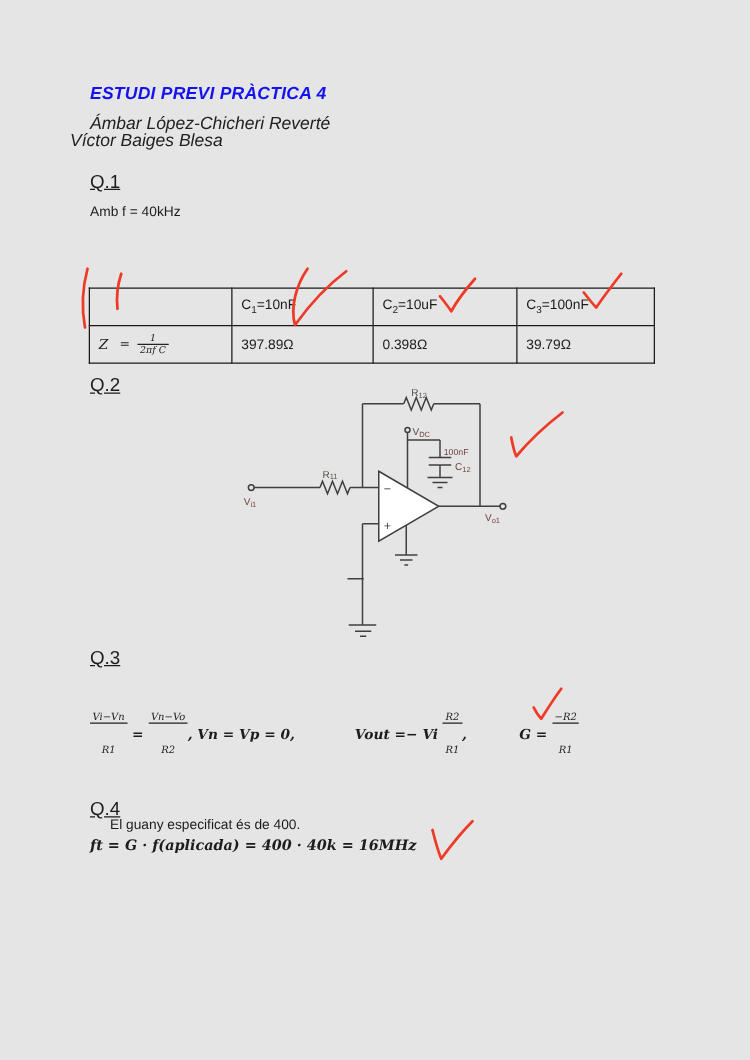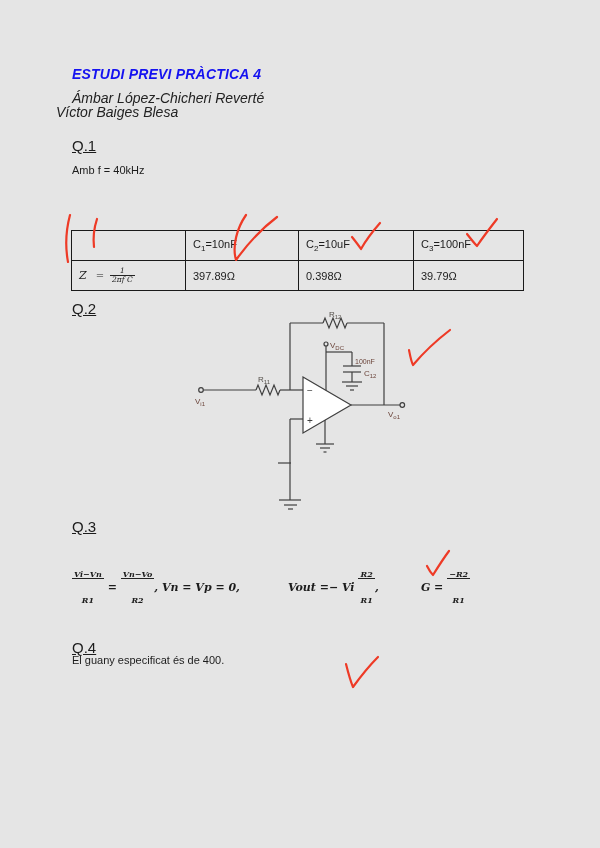--- a/index.html
+++ b/index.html
@@ -13,21 +13,21 @@
   table.q1{border-collapse:collapse;table-layout:fixed;}
   table.q1 td{border:1.4px solid #1a1a1a;height:29px;padding:0 0 0 7px;
               font-size:11px;vertical-align:middle;color:#1c1c1c;}
   .mathfont{font-family:"DejaVu Serif",serif;font-style:italic;}
   .frac{display:inline-block;text-align:center;vertical-align:-6px;line-height:1.05;}
   .frac .num{display:block;border-bottom:1px solid #222;padding:0 2px;}
   .frac .den{display:block;padding:0 2px;}
   .zcell{display:flex;align-items:center;font-family:"DejaVu Serif",serif;font-style:italic;}
   .zcell .frac{font-size:7.5px;vertical-align:-5px;}
   .q3line{font-size:11px;font-weight:600;display:flex;align-items:center;white-space:pre;}
-  .q3line .frac{font-size:8px;font-weight:700;}
+  .q3line .frac{font-size:8px;font-weight:400;}
   .q4math{font-size:11.5px;font-weight:600;}
   svg text{font-family:"Liberation Sans",sans-serif;}
 </style>
 </head>
 <body>
 
 <div id="page">
 
   <div class="abs title" style="left:72px;top:66px;">ESTUDI PREVI PRÀCTICA 4</div>
   <div class="abs author" style="left:72px;top:90px;">Ámbar López-Chicheri Reverté</div>
@@ -97,21 +97,22 @@
     <span>,</span>
     <span style="margin-left:42px;">G = </span>
     <span class="frac">
       <span class="num">−R2</span>
       <span class="den">R1</span>
     </span>
   </div>
 
 
   <div class="abs qlabel" style="left:72px;top:639px;">Q.4</div>
-  <div class="abs body-text" style="left:72px;top:654px;">El guany especificat és de 400.</div>
+  <div class="abs body-text" style="left:88px;top:654px;">El guany especificat és de 400.</div>
+  <div class="abs mathfont q4math" style="left:72px;top:669px;">ft  =  G · f(aplicada)  =  400 · 40k  =  16MHz</div>
 
   <svg class="abs" style="left:0;top:0;" width="600" height="848" viewBox="0 0 600 848">
 
     <g stroke="#3f3f3f" stroke-width="1.2" fill="none">
 
       <circle cx="201" cy="390" r="2.3"></circle>
       <line x1="203.3" y1="390" x2="256" y2="390"></line>
 
       <polyline points="256,390 258,385 262,395 266,385 270,395 274,385 278,395 280,390"></polyline>
       <line x1="280" y1="390" x2="303" y2="390"></line>

